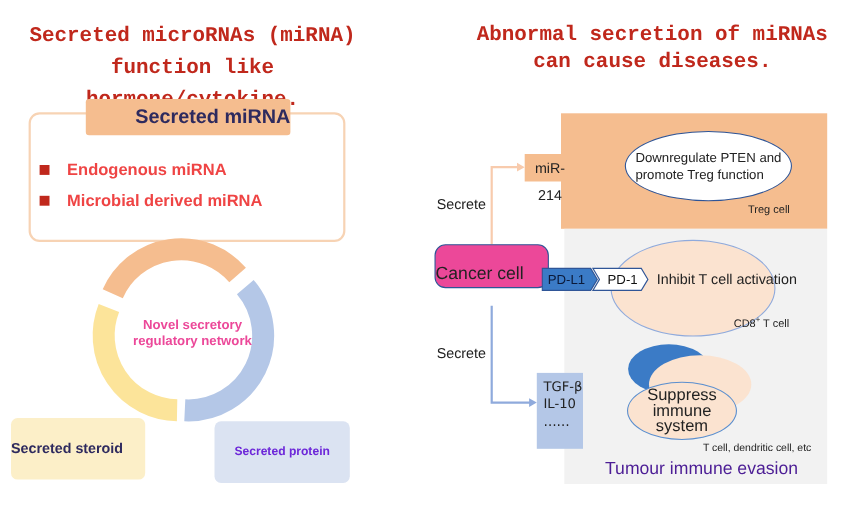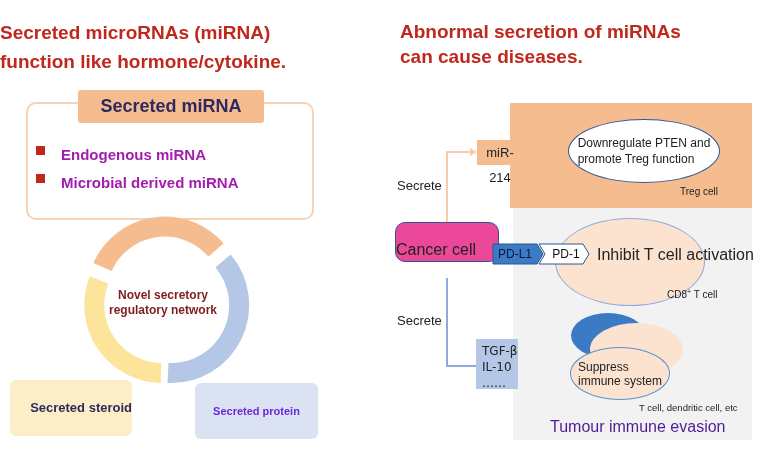--- a/index.html
+++ b/index.html
@@ -1,56 +1,56 @@
 <!DOCTYPE html>
 <html><head>
 <meta charset="utf-8">
 <style>
   html, body { margin:0; padding:0; background:#ffffff; }
   body { width:767px; height:465px; position:relative; overflow:hidden; font-family:"Liberation Sans", sans-serif; }
   .abs { position:absolute; }
-  .title { color:#C0281C; font-weight:bold; font-size:19px; text-align:left; line-height:29px; }
+  .title { color:#C0281C; font-weight:bold; font-size:19px; text-align:center; line-height:29px;font-family:Liberation Mono, monospace; }
   #left-title { left:0; top:18px; width:350px; }
   #right-title { left:400px; top:19px; width:386px; line-height:25px; }
 
   #mirna-box { left:26px; top:102px; width:288px; height:118px; border:2px solid #F7D3B4; border-radius:10px; box-sizing:border-box; }
-  #mirna-header { left:78px; top:90px; width:186px; height:33px; background:#F5BD8F; border-radius:3px; color:#2E2A5E; font-weight:bold; font-size:18px; line-height:33px; text-align:center; }
-  .bullet { left:36px; font-size:15px; font-weight:bold; color:#a21caf; display:flex; }
+  #mirna-header { left:78px; top:90px; width:186px; height:33px; background:#F5BD8F; border-radius:3px; color:#2E2A5E; font-weight:bold; font-size:18px; line-height:33px; text-align:right; }
+  .bullet { left:36px; font-size:15px; font-weight:bold; color:#ef4444; display:flex; align-items:center; }
   .bullet .sq { width:9px; height:9px; background:#C0281C; margin-right:16px; }
   #bullet-0 { top:146px; }
   #bullet-1 { top:174px; }
 
-  #ring-label { left:88px; top:288px; width:150px; text-align:center; color:#7f1d1d; font-weight:bold; font-size:12px; line-height:15px; }
-  #steroid-box { left:10px; top:380px; width:122px; height:56px; background:#FCEFC8; border-radius:6px; color:#2E2A5E; font-weight:bold; font-size:13px; line-height:56px; text-align:right; }
+  #ring-label { left:100px; top:288px; width:150px; text-align:center; color:#ec4899; font-weight:bold; font-size:12px; line-height:15px; }
+  #steroid-box { left:10px; top:380px; width:122px; height:56px; background:#FCEFC8; border-radius:6px; color:#2E2A5E; font-weight:bold; font-size:13px; line-height:56px; text-align:left; }
   #protein-box { left:195px; top:383px; width:123px; height:56px; background:#DBE3F2; border-radius:6px; color:#6d28d9; font-weight:bold; font-size:11px; line-height:56px; text-align:center; }
 
   #treg-area { left:510px; top:103px; width:242px; height:105px; background:#F5BD8F; }
   #grey-area { left:513px; top:208px; width:239px; height:232px; background:#F2F2F2; }
   #mir214 { left:477px; top:140px; width:40px; height:25px; background:#F5BD8F; font-size:13px; color:#222; line-height:25px; text-align:center; padding-left:3px; }
   #treg-ellipse { left:568px; top:119px; width:152px; height:64px; background:#ffffff; border:1.5px solid #2F5597; border-radius:50%; box-sizing:border-box; font-size:12px; color:#222; display:flex; align-items:center; justify-content:center; line-height:16px; }
   #treg-label { left:680px; top:186px; font-size:10px; color:#222; }
 
   #cancer-box { left:395px; top:222px; width:104px; height:40px; background:#ec4899; border:1.5px solid #2F5597; border-radius:10px; box-sizing:border-box; font-size:16px; color:#222; line-height:53px; }
   .chev-text { font-size:12px; text-align:center; line-height:20px; width:44px; }
   #pdl1-text { left:493px; top:244px; color:#0b1a3a; }
   #pd1-text { left:544px; top:244px; color:#111; }
 
   #cd8-ellipse { left:555px; top:218px; width:150px; height:88px; background:#FBE3D0; border:1.5px solid #8FAADC; border-radius:50%; box-sizing:border-box; }
-  #cd8-text { left:597px; top:246px; font-size:16px; color:#222; }
+  #cd8-text { left:597px; top:246px; font-size:13px; color:#222; }
   #cd8-label { left:667px; top:288px; font-size:10px; color:#222; }
 
   #secrete-top { left:397px; top:178px; font-size:13px; color:#222; }
   #secrete-bottom { left:397px; top:313px; font-size:13px; color:#222; }
 
-  #tgf-box { left:476px; top:339px; width:42px; height:50px; background:#B4C7E7; font-family:"DejaVu Sans", sans-serif; font-size:12px; color:#222; line-height:16px; padding:4px 0 0 6px; box-sizing:border-box; }
+  #tgf-box { left:488px; top:339px; width:42px; height:69px; background:#B4C7E7; font-family:"DejaVu Sans", sans-serif; font-size:12px; color:#222; line-height:16px; padding:4px 0 0 6px; box-sizing:border-box; }
   #tgf-box div { white-space:nowrap; }
 
   #blue-blob { left:571px; top:313px; width:74px; height:45px; background:#3B7BC6; border-radius:50%; }
   #peach-blob { left:590px; top:323px; width:93px; height:53px; background:#FBE3D0; border-radius:50%; }
-  #suppress-ellipse { left:570px; top:347px; width:100px; height:53px; background:#FBE3D0; border:1.5px solid #5B8FCF; border-radius:50%; box-sizing:border-box; font-size:12px; color:#222; display:flex; align-items:center; justify-content:center; line-height:14px; }
+  #suppress-ellipse { left:570px; top:347px; width:100px; height:53px; background:#FBE3D0; border:1.5px solid #5B8FCF; border-radius:50%; box-sizing:border-box; font-size:15px; color:#222; text-align:center; display:flex; align-items:center; justify-content:center; line-height:14px; }
   #tcell-label { left:639px; top:402px; font-size:9.5px; color:#222; }
   #evasion-label { left:550px; top:418px; font-size:16px; color:#4c1d95; }
 
   svg.overlay { position:absolute; left:0; top:0; }
 </style>
 </head>
 <body>
 
 <div id="left-title" class="abs title">
   <div>Secreted microRNAs (miRNA)</div>

